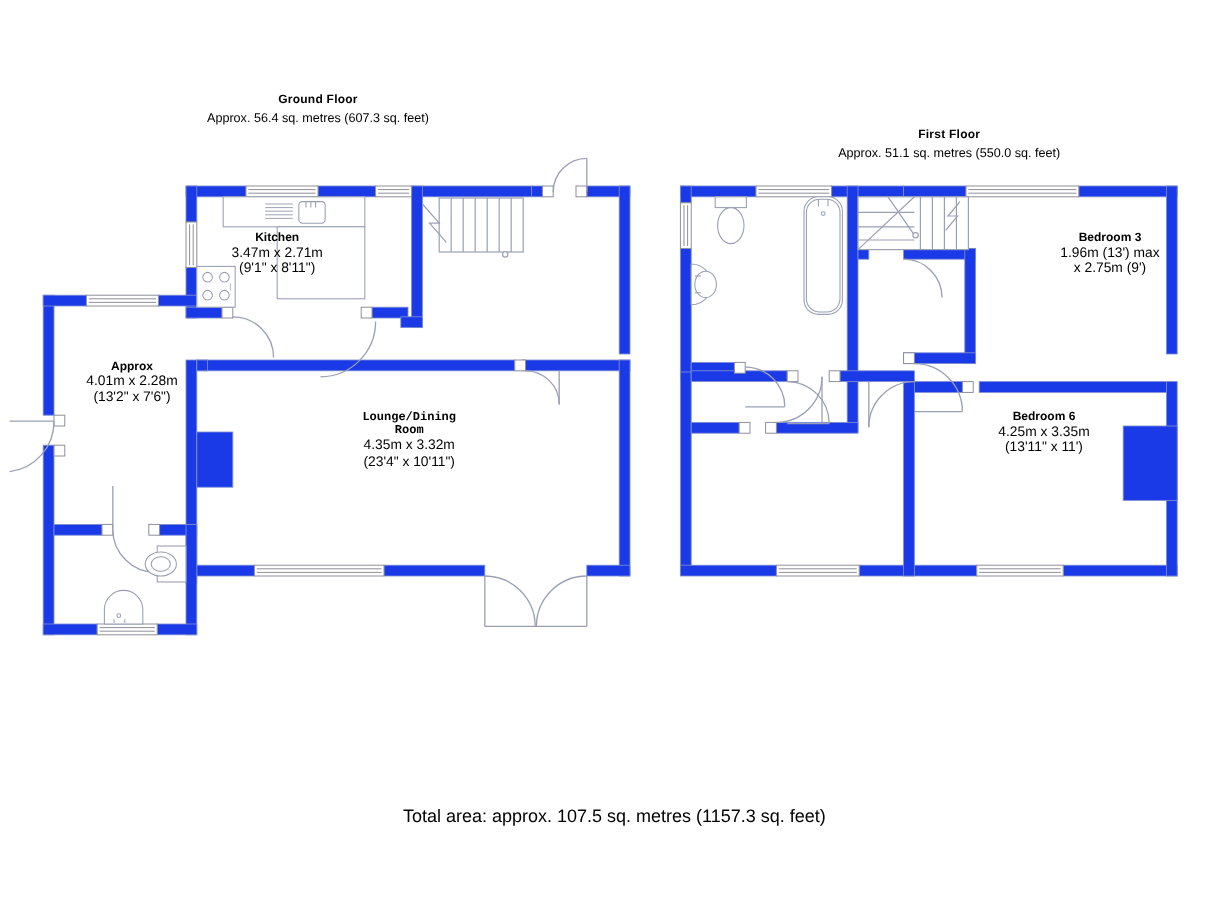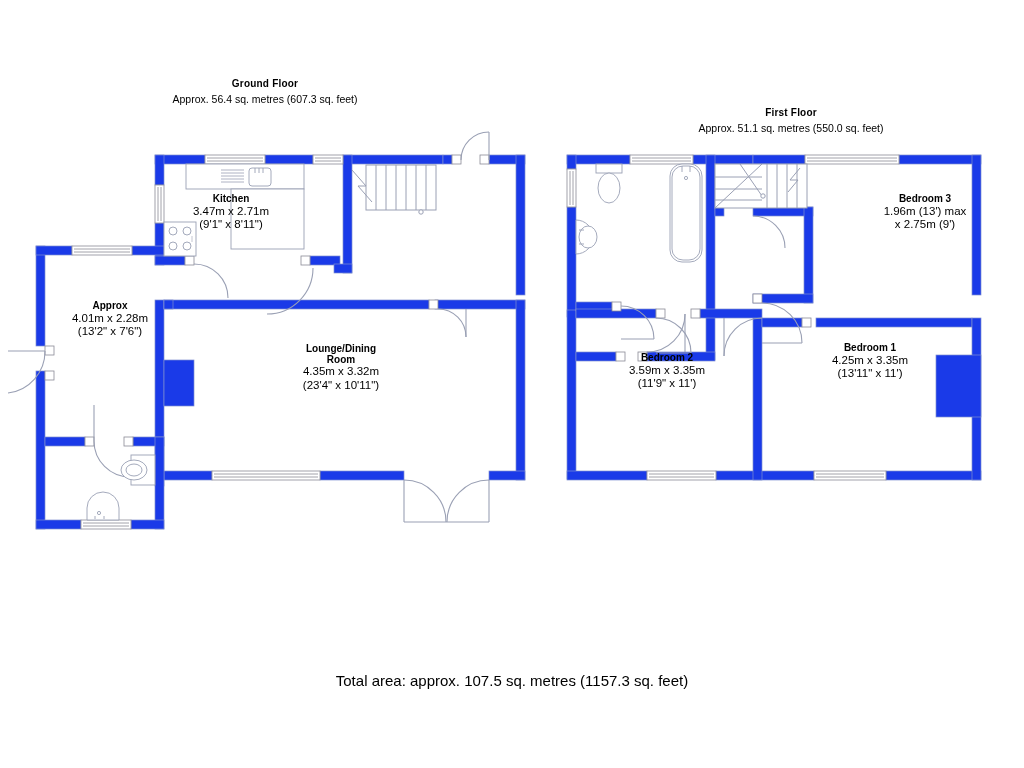--- a/index.html
+++ b/index.html
@@ -68,21 +68,21 @@
     display: block;
   }
 
   #label-kitchen       { left: 170px; top: 193px; width: 122px; }
   #label-utility       { left: 48px;  top: 300px; width: 124px; }
   #label-lounge        { left: 262px; top: 343px; width: 158px; }
   #label-bedroom3      { left: 855px; top: 193px; width: 140px; }
   #label-bedroom2      { left: 604px; top: 352px; width: 126px; }
   #label-bedroom1      { left: 808px; top: 342px; width: 124px; }
 
-  #label-lounge .room-name { line-height: 1.12; }
+  #label-lounge .room-name { line-height: 1.12; font-family: Liberation Mono, monospace; }
 
   #total-area {
     position: absolute;
     left: 0;
     top: 672px;
     width: 1024px;
     text-align: center;
     font-size: 15px;
   }
 
@@ -435,27 +435,22 @@
     <span class="room-dim">4.35m x 3.32m</span>
     <span class="room-dim2">(23'4" x 10'11")</span>
   </div>
 
   <div class="room-label" id="label-bedroom3">
     <span class="room-name">Bedroom 3</span>
     <span class="room-dim">1.96m (13') max</span>
     <span class="room-dim2">x 2.75m (9')</span>
   </div>
 
-  <div class="room-label" id="label-bedroom2">
-    <span class="room-name">Bedroom 2</span>
-    <span class="room-dim">3.59m x 3.35m</span>
-    <span class="room-dim2">(11'9" x 11')</span>
-  </div>
 
   <div class="room-label" id="label-bedroom1">
-    <span class="room-name">Bedroom 1</span>
+    <span class="room-name">Bedroom 6</span>
     <span class="room-dim">4.25m x 3.35m</span>
     <span class="room-dim2">(13'11" x 11')</span>
   </div>
 
   <div id="total-area">Total area: approx. 107.5 sq. metres (1157.3 sq. feet)</div>
 
 </div>
 
 </body></html>

